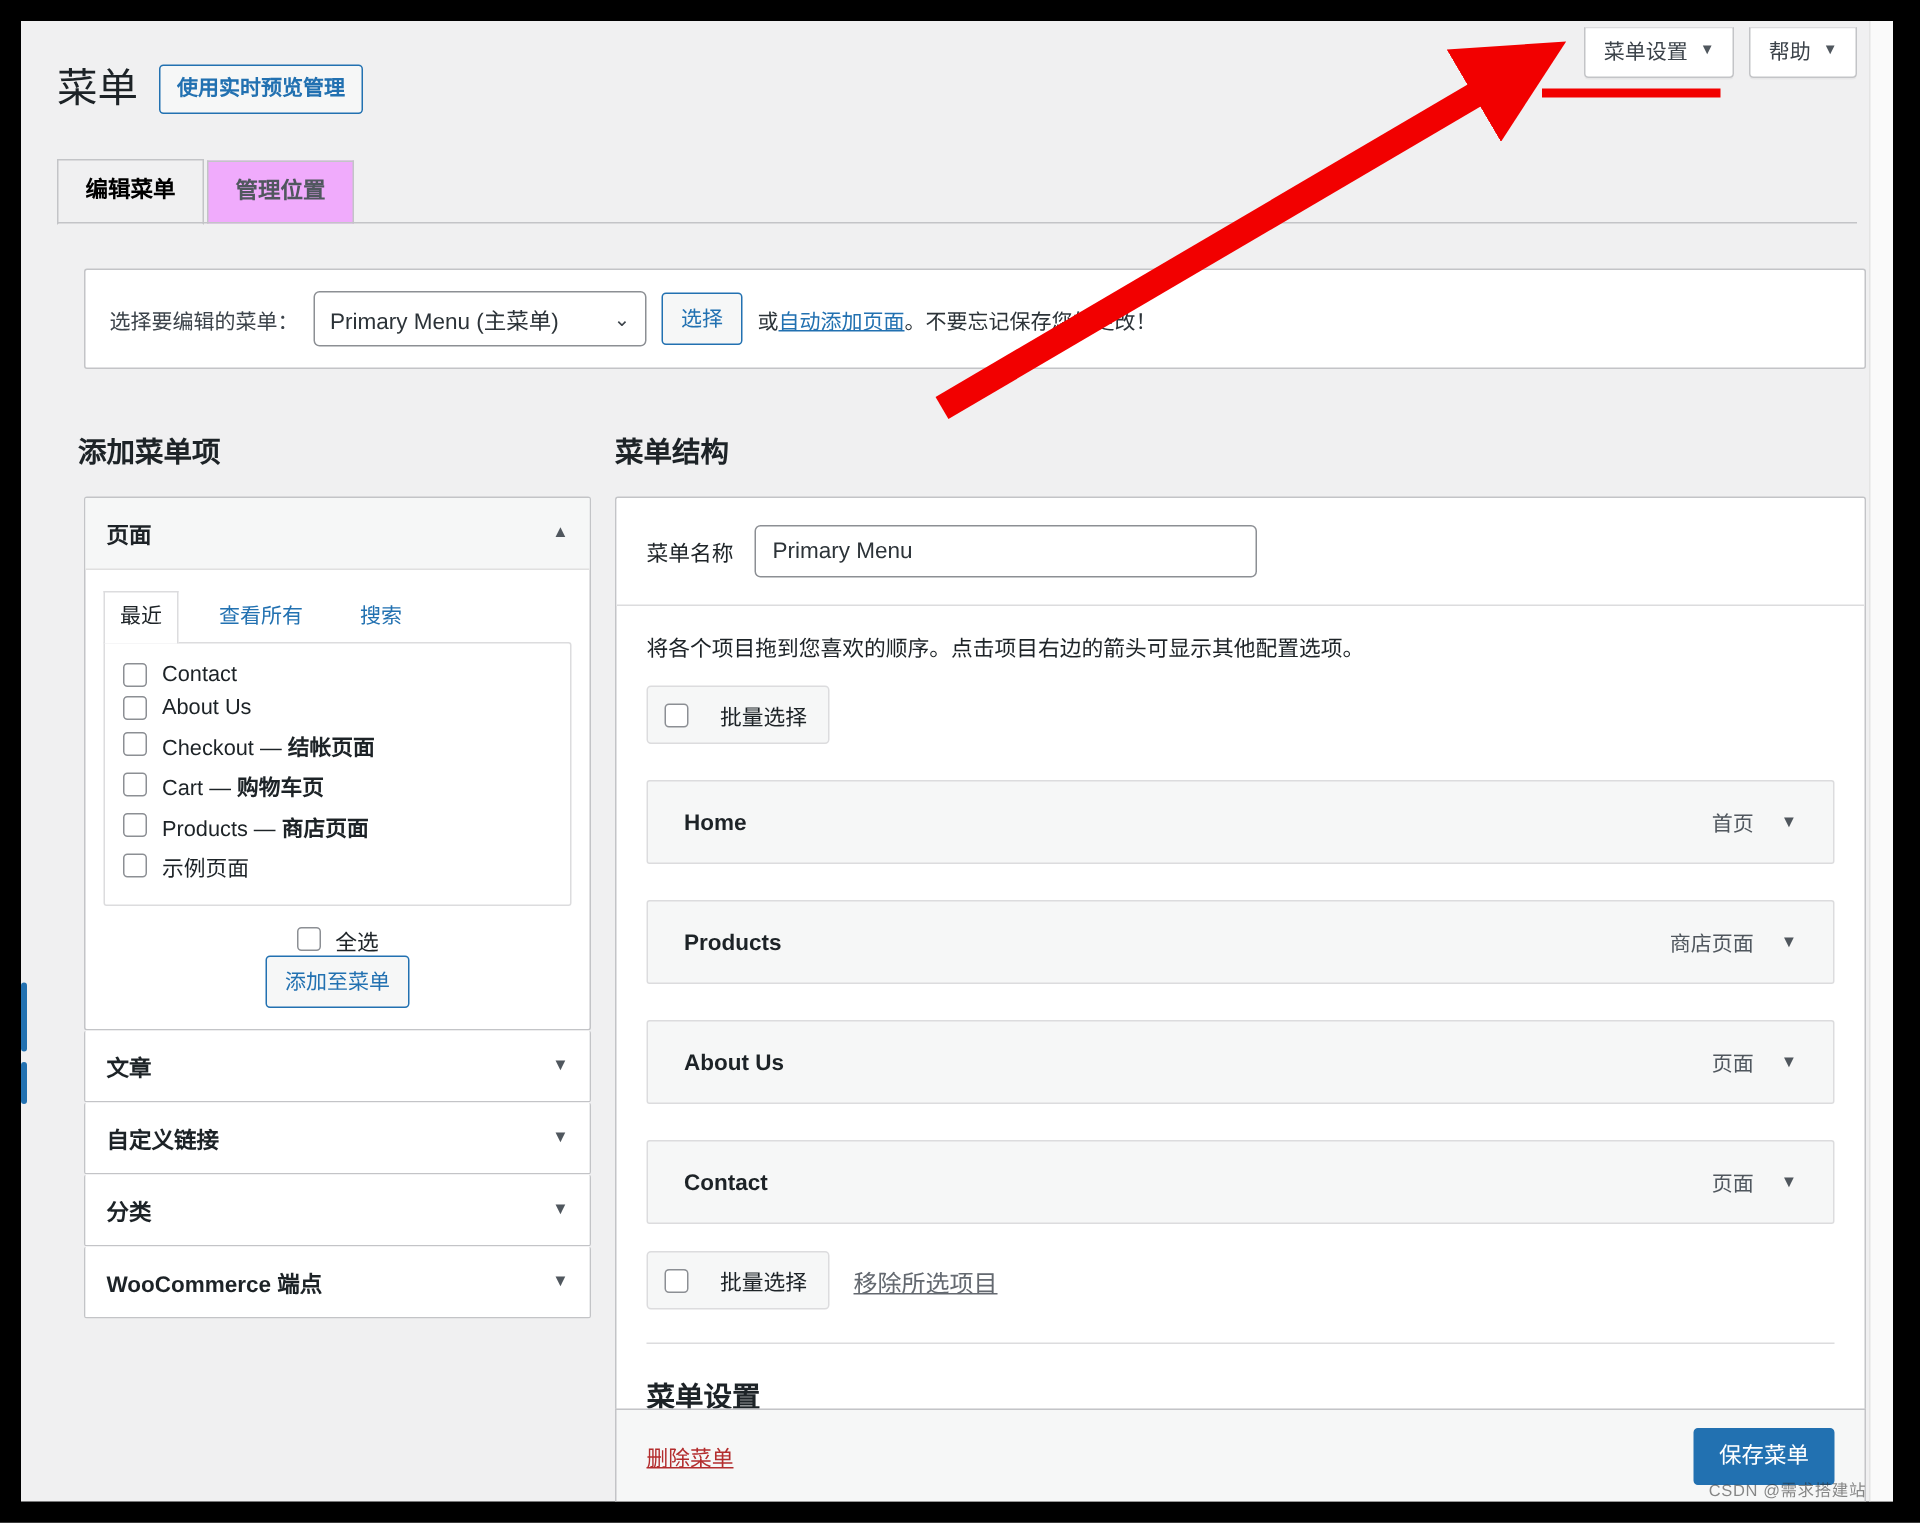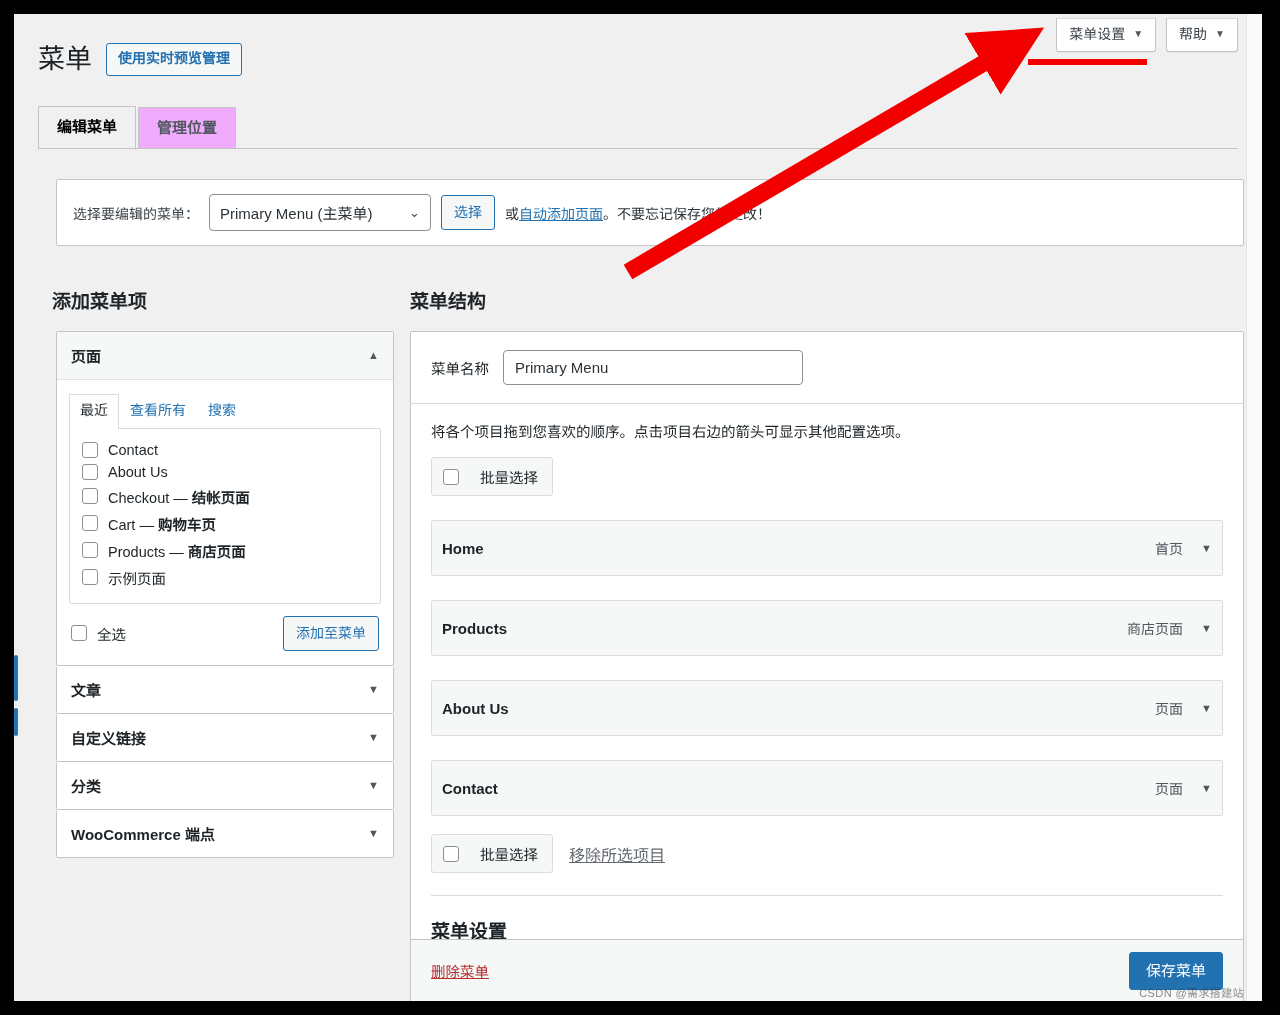--- a/index.html
+++ b/index.html
@@ -220,21 +220,21 @@
   .panel-title {
     font-size: 15px;
     font-weight: bold;
     color: #1d2327;
   }
   .tri { font-size: 11px; color: #50575e; line-height: 1; }
   .panel-body { padding: 10px 12px 12px; }
   .inner-tabs {
     display: flex;
     align-items: flex-end;
-    gap: 0;
+    gap: 16px;
     margin: 4px 0 0 0;
     position: relative;
     z-index: 2;
   }
   .inner-tab {
     font-size: 14px;
     padding: 6px 10px 7px;
     color: #2271b1;
     cursor: pointer;
     border: 1px solid transparent;
@@ -287,20 +287,21 @@
     border: solid #2271b1;
     border-width: 0 2px 2px 0;
     transform: rotate(42deg);
   }
   .item-cn { font-weight: bold; }
   .panel-foot {
     display: flex;
     align-items: center;
     justify-content: space-between;
     padding: 12px 2px 2px;
+    flex-direction: column;
   }
   .foot-left { display: flex; align-items: center; gap: 10px; font-size: 14.5px; color: #1d2327; }
   
   .right-col {
     position: absolute;
     left: 396px;
     top: 317px;
     width: 834px;
     background: #fff;
     border: 1px solid #c3c4c7;
@@ -317,21 +318,21 @@
     border-bottom: 1px solid #dcdcde;
     background: #fff;
   }
   .name-label { font-size: 14.5px; color: #1d2327; }
   .text-input {
     border: 1px solid #8c8f94;
     border-radius: 4px;
     padding: 8px 11px;
     font-size: 15px;
     color: #2c3338;
-    width: 300px;
+    width: 335px;
     box-sizing: border-box;
     background: #fff;
     font-family: inherit;
   }
   .struct-body { padding: 16px 20px 0; }
   .hint-text { font-size: 14.5px; color: #1d2327; margin: 0 0 16px; }
   .bulk-btn {
     display: inline-flex;
     align-items: center;
     gap: 21px;
@@ -344,21 +345,21 @@
     cursor: pointer;
   }
   .menu-items { margin-top: 18px; }
   .menu-item {
     background: #f6f7f7;
     border: 1px solid #dcdcde;
     border-radius: 2px;
     display: flex;
     align-items: center;
     justify-content: space-between;
-    padding: 17px 10px;
+    padding: 17px 24px;
     margin-bottom: 10px;
     cursor: move;
     margin-top: 24px;
   }
   .mi-title { font-size: 15px; font-weight: bold; color: #1d2327; }
   .mi-right { display: flex; align-items: center; gap: 18px; }
   .mi-type { font-size: 14px; color: #50575e; }
   .mi-tri { font-size: 11px; color: #50575e; }
   .bulk-row2 {
     display: flex;

